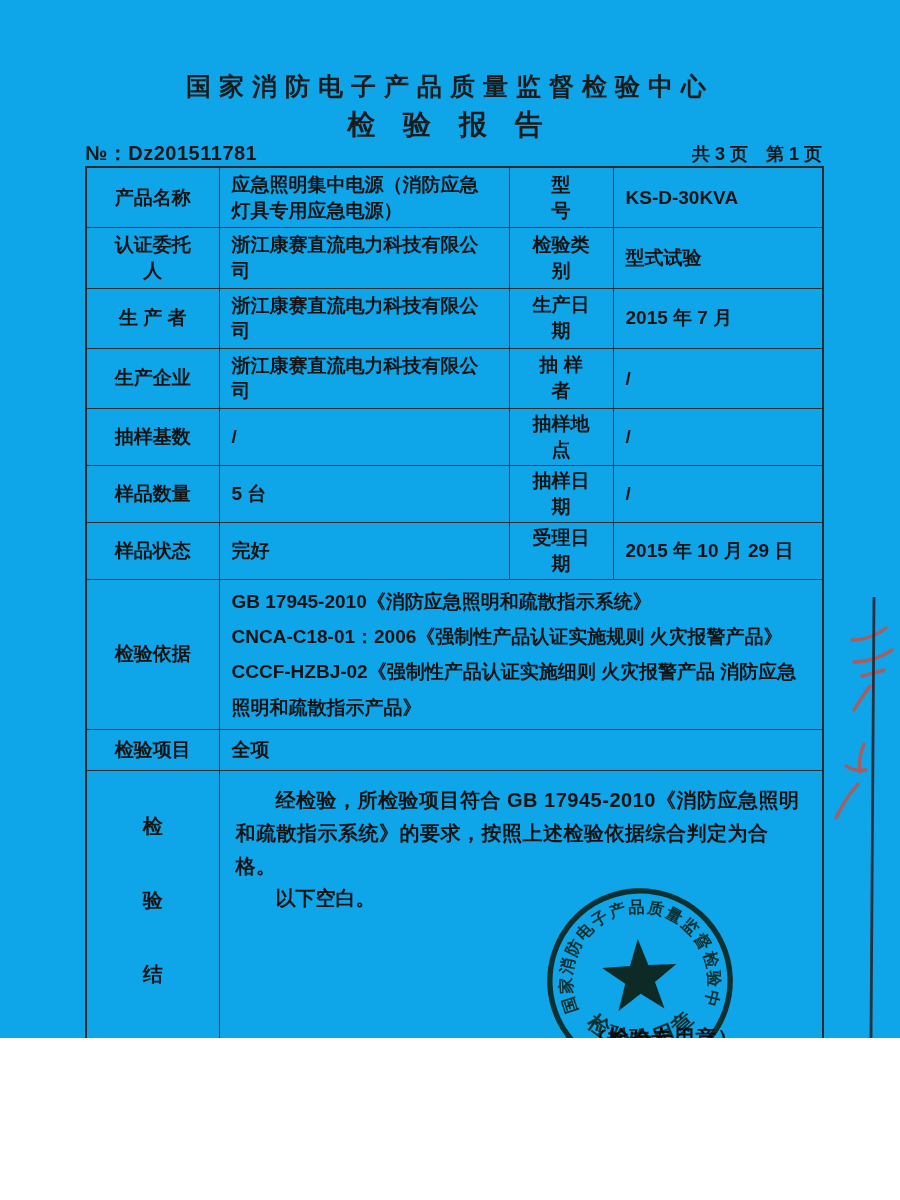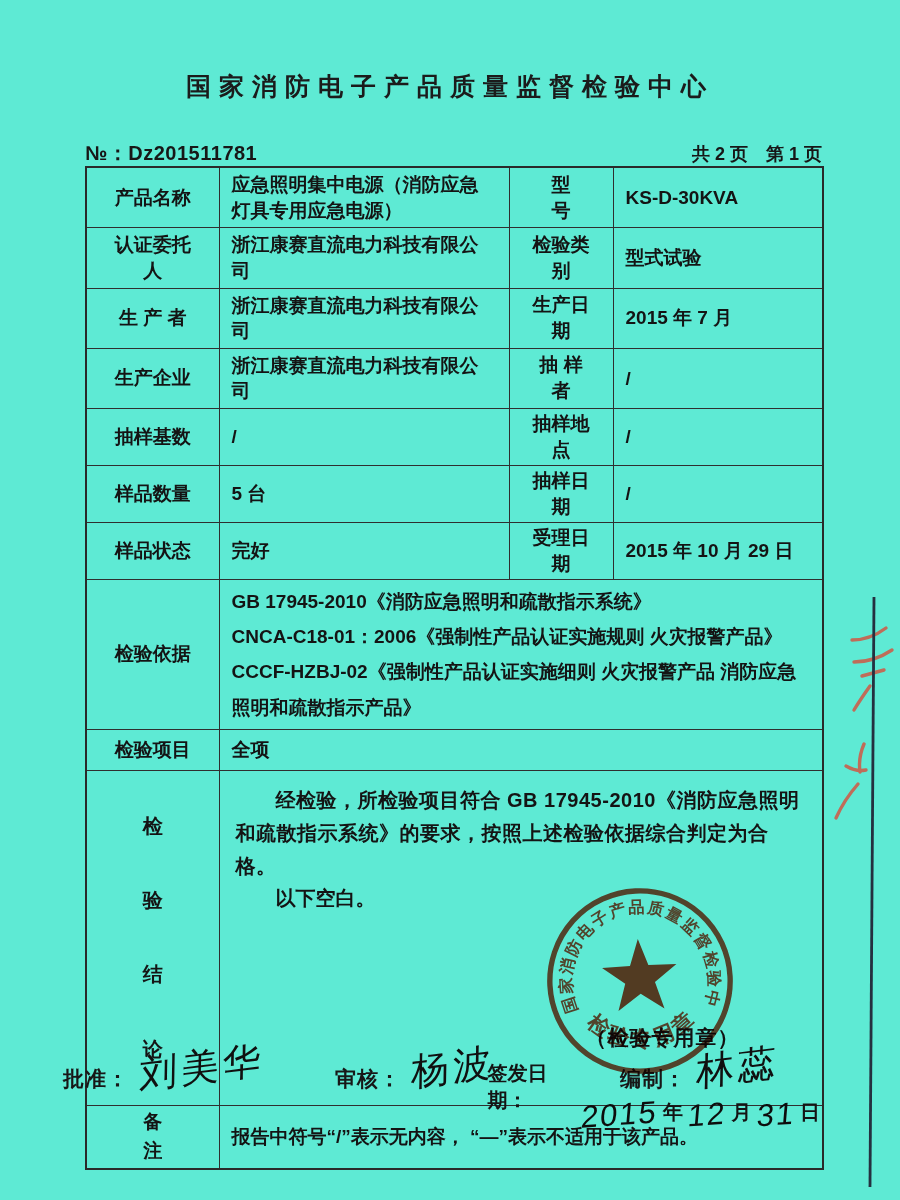--- a/index.html
+++ b/index.html
@@ -1,19 +1,19 @@
 <!DOCTYPE html>
 <html><head>
 <meta charset="utf-8">
 <style>
   * { margin:0; padding:0; box-sizing:border-box; }
   html,body { background:#ffffff; }
   .page {
-    position:relative; width:900px; height:1200px; margin:0 auto;
-    background:#5eead4; overflow:hidden;
+    position:relative; width:900px; height:1038px; margin:0 auto;
+    background:#0ea5e9; overflow:hidden;
     font-family:"Liberation Sans", sans-serif; color:#171717;
   }
   
   .org-title {
     position:absolute; top:70px; left:0; width:100%;
     text-align:center; font-size:25px; font-weight:bold; letter-spacing:8px;
     color:#1b1b1b;
   }
   .report-title {
     position:absolute; top:106px; left:0; width:100%;
@@ -76,24 +76,25 @@
   .red-mark { position:absolute; opacity:0.75; }
   .rm1 { left:840px; top:620px; width:58px; height:96px; }
   .rm2 { left:828px; top:738px; width:50px; height:86px; }
 </style>
 </head>
 <body>
 
 <div class="page">
 
   <div class="org-title">国家消防电子产品质量监督检验中心</div>
+  <div class="report-title">检 验 报 告</div>
 
   <div class="meta-row">
     <span class="report-no"><span>№：</span><span>Dz201511781</span></span>
-    <span class="page-info"><span>共 2 页</span><span class="sep"></span><span>第 1 页</span></span>
+    <span class="page-info"><span>共 3 页</span><span class="sep"></span><span>第 1 页</span></span>
   </div>
 
   <table class="report">
     <colgroup>
         <col style="width:133px">
         <col style="width:290px">
         <col style="width:104px">
         <col style="width:210px">
       </colgroup>
     <tbody>

